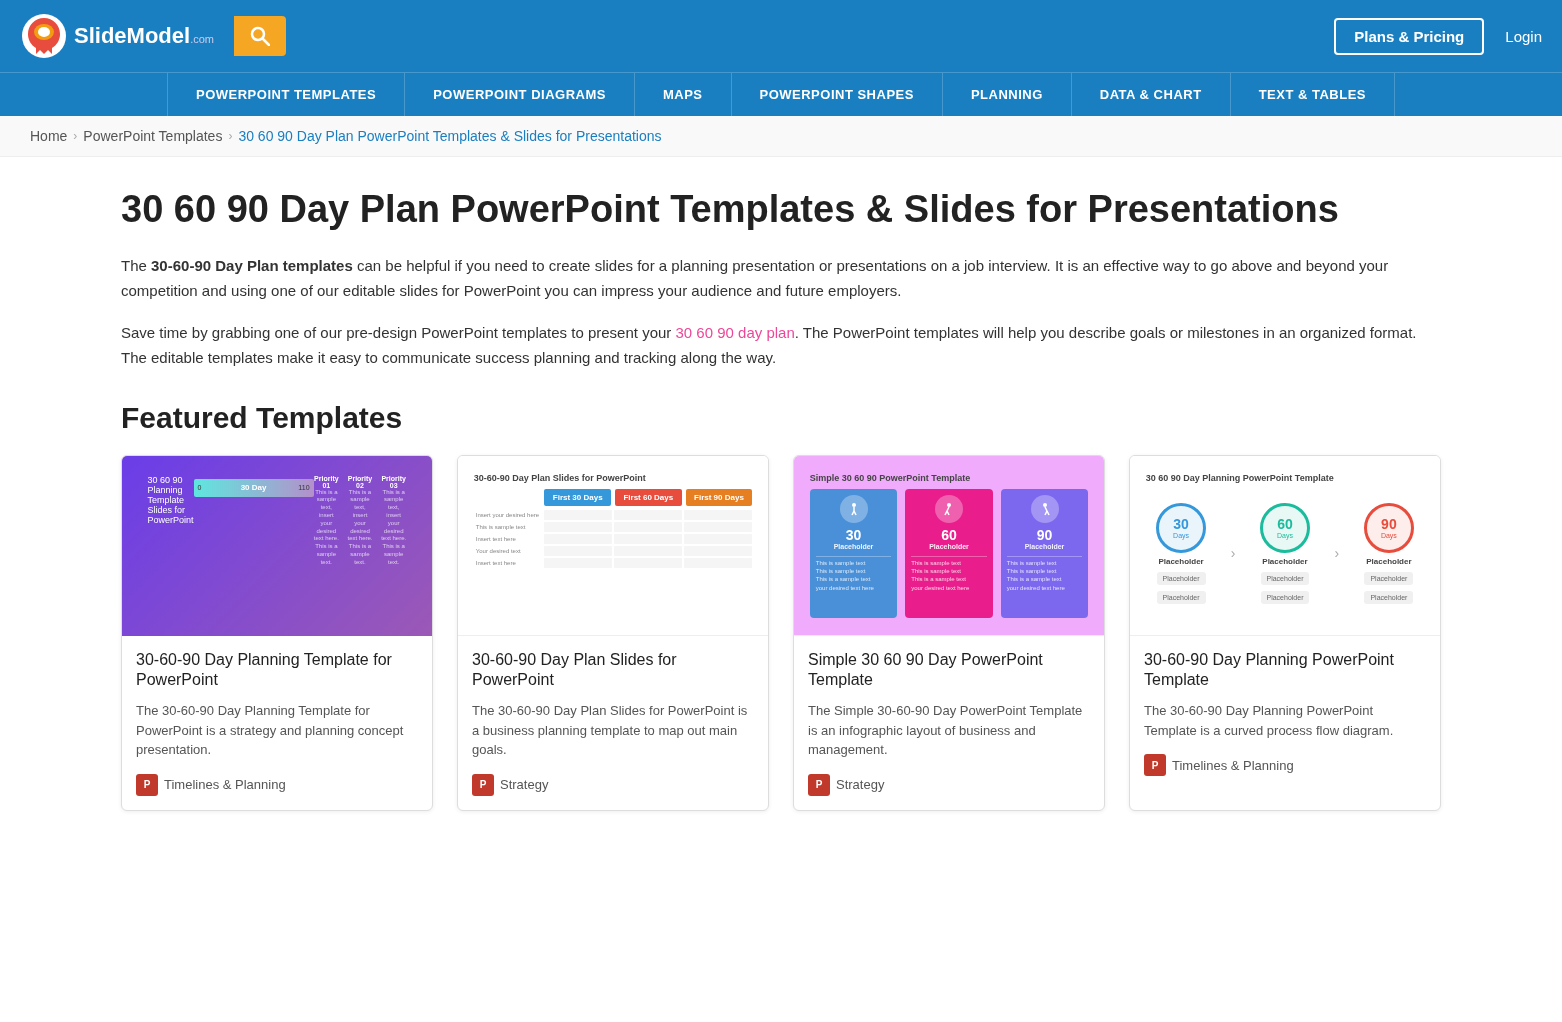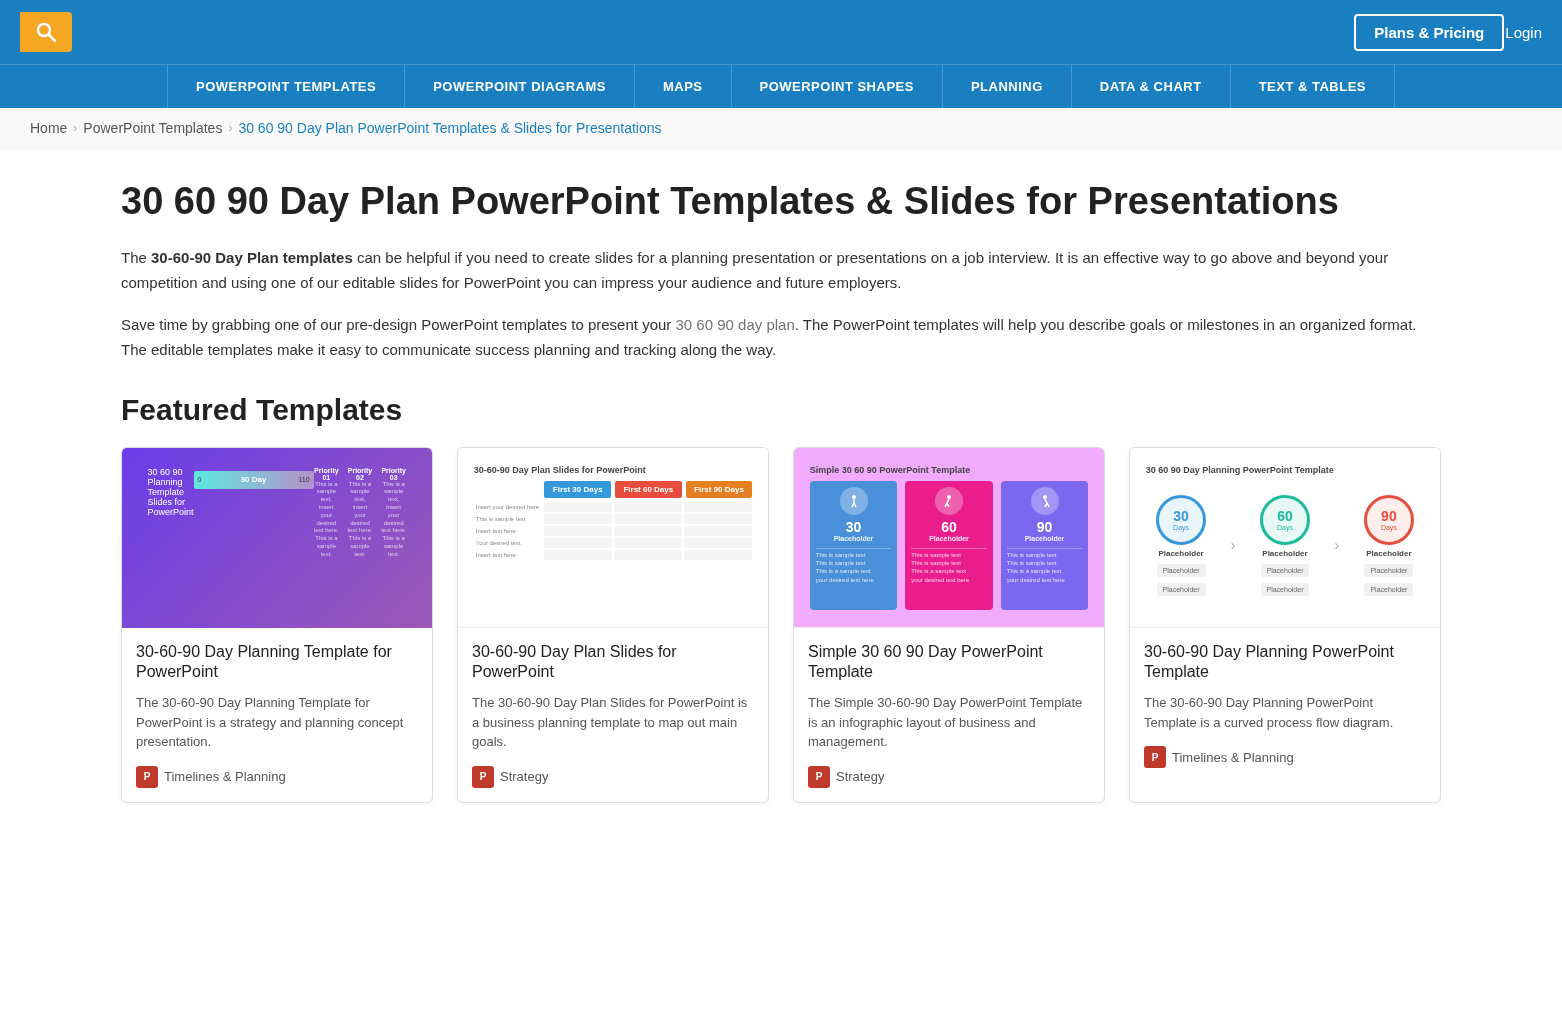--- a/index.html
+++ b/index.html
@@ -45,21 +45,21 @@
       border-radius: 0 4px 4px 0;
       cursor: pointer;
       display: flex;
       align-items: center;
       justify-content: center;
     }
     .header-right {
       margin-left: auto;
       display: flex;
       align-items: center;
-      gap: 1px;
+      gap: 21px;
     }
     .plans-btn {
       background: transparent;
       border: 2px solid #fff;
       color: #fff;
       padding: 8px 18px;
       border-radius: 4px;
       font-size: 15px;
       font-weight: bold;
       cursor: pointer;
@@ -121,21 +121,21 @@
       line-height: 1.2;
     }
 
     .desc-para {
       font-size: 15px;
       line-height: 1.7;
       color: #333;
       margin-bottom: 16px;
     }
     .desc-para .bold { font-weight: bold; }
-    .desc-para .link { color: #737373; text-decoration: none; text-align: center; }
+    .desc-para .link { color: #ec4899; text-decoration: none; text-align: center; }
 
     .section-title {
       font-size: 30px;
       font-weight: bold;
       color: #222;
       margin: 30px 0 20px;
     }
 
     
     .cards-grid {
@@ -265,20 +265,32 @@
     .mockup4-circle.c2 { border-color: #1abc9c; background: rgba(26,188,156,0.1); }
     .mockup4-circle.c3 { border-color: #e74c3c; background: rgba(231,76,60,0.1); }
     .mockup4-label { font-size: 8px; color: #444; font-weight: bold; }
     .mockup4-arrow { color: #aaa; font-size: 14px; }
     .mockup4-box { background: #f0f0f0; border-radius: 3px; padding: 3px 6px; font-size: 7px; color: #666; text-align: center; margin-top: 2px; }
   </style>
 </head>
 <body>
 
 <header class="header">
+  <div class="logo-area">
+
+    <svg class="logo-icon" viewBox="0 0 48 48">
+      <circle cx="24" cy="24" r="22" fill="#fff"></circle>
+      <path d="M24 6 C15 6 8 13 8 22 C8 28 11 33 16 36 L16 42 L20 38 L24 42 L28 38 L32 42 L32 36 C37 33 40 28 40 22 C40 13 33 6 24 6Z" fill="#e74c3c"></path>
+      <ellipse cx="24" cy="20" rx="10" ry="8" fill="#f39c12"></ellipse>
+      <ellipse cx="24" cy="20" rx="6" ry="5" fill="#fff"></ellipse>
+    </svg>
+    <div>
+      <span style="color:#fff;font-size:22px;font-weight:bold;">SlideModel</span><span style="color:#cce;font-size:11px;">.com</span>
+    </div>
+  </div>
 
   <div class="search-area">
     <button class="search-btn">
       <svg width="20" height="20" viewBox="0 0 20 20">
         <circle cx="8" cy="8" r="6" fill="none" stroke="#fff" stroke-width="2.5"></circle>
         <line x1="13" y1="13" x2="19" y2="19" stroke="#fff" stroke-width="2.5" stroke-linecap="round"></line>
       </svg>
     </button>
   </div>
 

